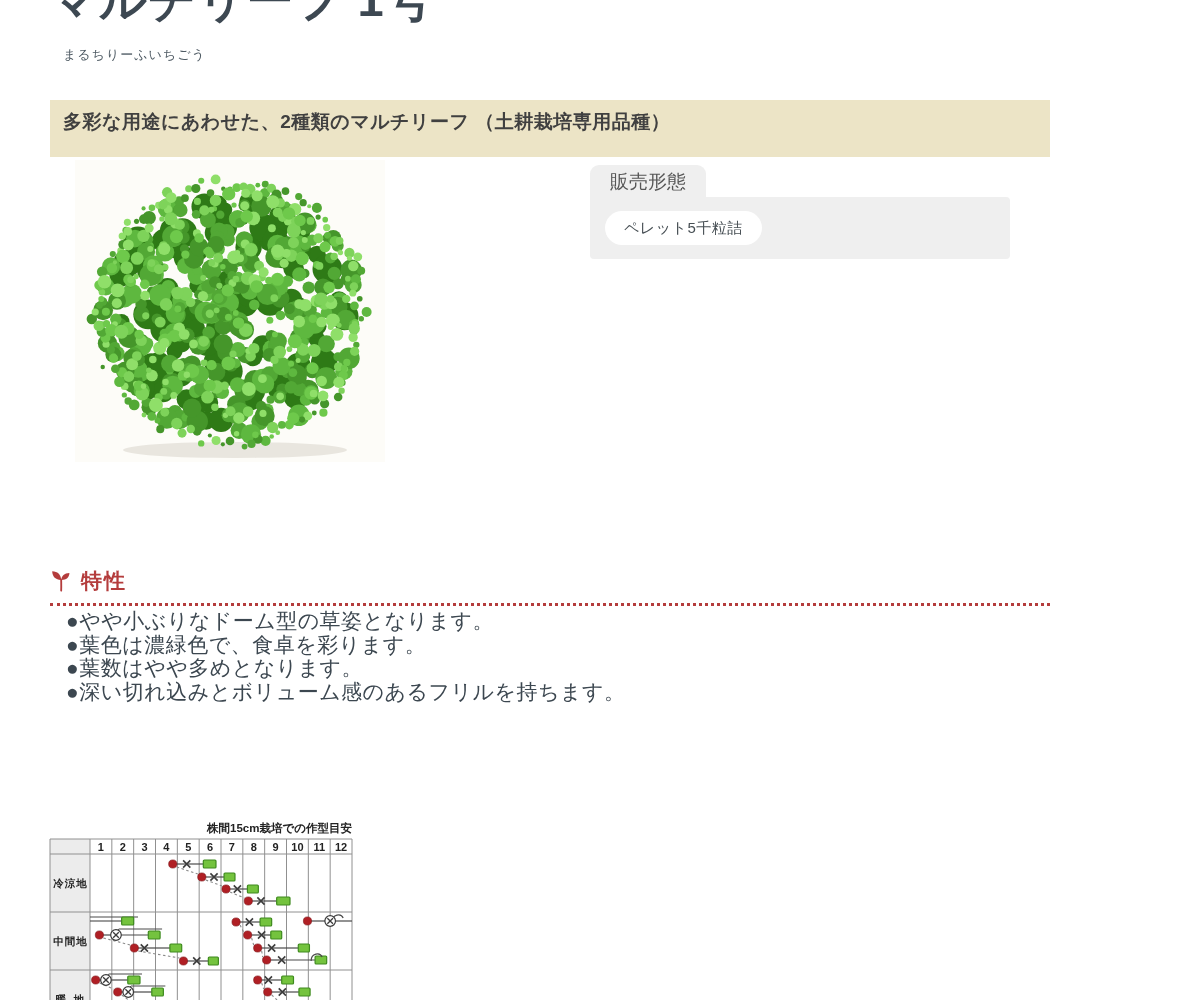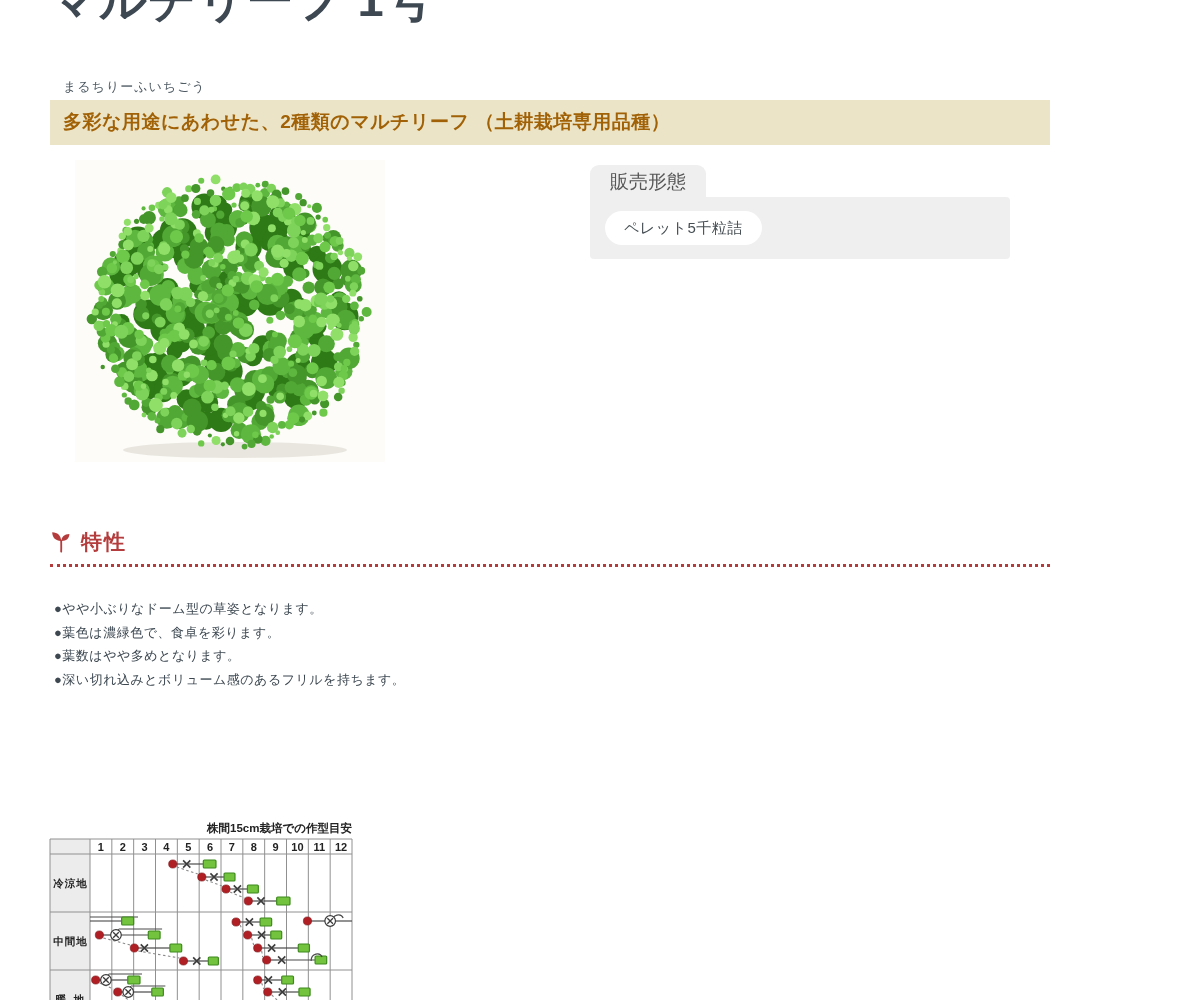--- a/index.html
+++ b/index.html
@@ -1,46 +1,46 @@
 <!DOCTYPE html>
 <html style="--accent: #b43c3c; --title-color: #3d4852; --banner-bg: #ece4c6;"><head>
 <meta charset="utf-8">
 <style>
   html,body{margin:0;padding:0;background:#fff;}
   body{font-family:"Liberation Sans","DejaVu Sans",sans-serif;color:#3c4750;}
   #page{position:relative;width:1200px;height:1000px;overflow:hidden;background:#fff;}
 
   .h1{position:absolute;left:50px;top:-28px;margin:0;font-size:47px;line-height:1.2;
       font-weight:800;letter-spacing:1px;color:var(--title-color,#3d4852);white-space:nowrap;}
-  .kana{position:absolute;left:63px;top:46px;font-size:13px;color:#4e5a63;letter-spacing:1px;margin-top:32px;}
-
-  .banner{position:absolute;left:50px;top:100px;width:987px;height:45px;
-      background:var(--banner-bg,#ece4c6);color:#a16207;font-size:19px;font-weight:600;
+  .kana{position:absolute;left:63px;top:46px;font-size:13px;color:#4e5a63;letter-spacing:1px;}
+
+  .banner{position:absolute;left:50px;top:100px;width:987px;height:57px;
+      background:var(--banner-bg,#ece4c6);color:#404040;font-size:19px;font-weight:600;
       line-height:43px;padding-left:13px;letter-spacing:0.5px;white-space:nowrap;overflow:hidden;}
 
   .photo{position:absolute;left:75px;top:160px;width:310px;height:302px;background:#fdfcf8;}
   .photo svg{display:block;}
 
   .tab{position:absolute;left:590px;top:165px;height:32px;line-height:33px;padding:0 20px;
       background:#efefef;border-radius:9px 9px 0 0;font-size:19px;color:#555;}
   .panel{position:absolute;left:590px;top:197px;width:420px;height:62px;background:#efefef;
       border-radius:0 4px 4px 4px;}
   .pill{display:inline-block;margin:14px 0 0 15px;height:34px;line-height:34px;padding:0 19px;
       background:#fff;border-radius:17px;font-size:15px;color:#474f54;letter-spacing:0.5px;}
 
-  .section{position:absolute;left:50px;width:1000px;}
+  .section{position:absolute;left:50px;width:1000px;margin-top:39px;}
   #sec-features{top:527px;}
   #sec-calendar{top:755px;}
   .sec-head{display:flex;align-items:center;gap:9px;color:var(--accent,#b43c3c);
       font-size:21px;font-weight:700;line-height:30px;padding-bottom:7px;
       border-bottom:3px dotted var(--accent,#b43c3c);letter-spacing:2px;}
   .sec-head svg{flex:0 0 auto;}
 
-  .features-list{position:absolute;left:50px;top:593px;margin:4px;padding:0;list-style:none;
-      font-size:13px;line-height:23.6px;color:#3c4750;letter-spacing:0.5px;}
+  .features-list{position:absolute;left:50px;top:593px;margin:16px;padding:0;list-style:none;
+      font-size:21px;line-height:23.6px;color:#3c4750;letter-spacing:0.5px;}
 
   .calendar-wrap{position:absolute;left:50px;top:818px;width:329px;height:182px;}
   .calendar-wrap svg{display:block;overflow:visible;}
 </style>
 </head>
 <body>
 
 <div id="page">
 
   <h1 class="h1">マルチリーフ 1号</h1>

